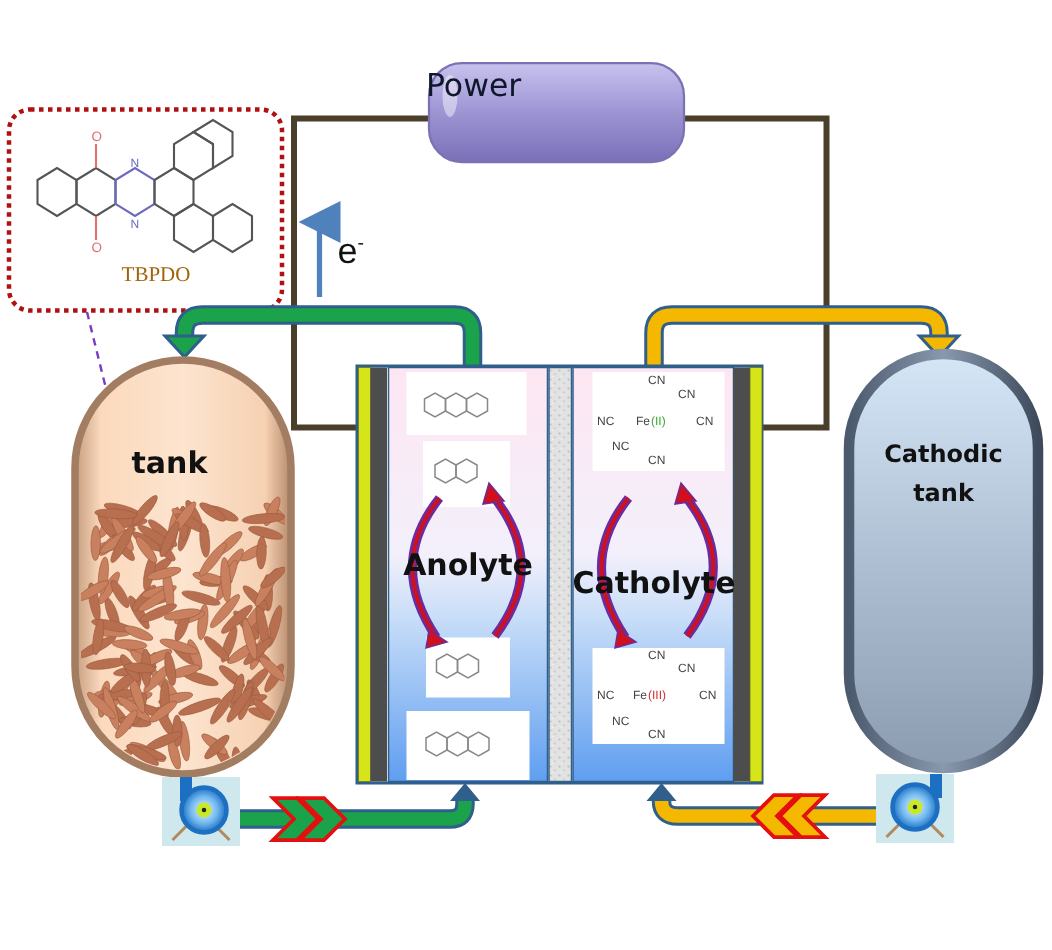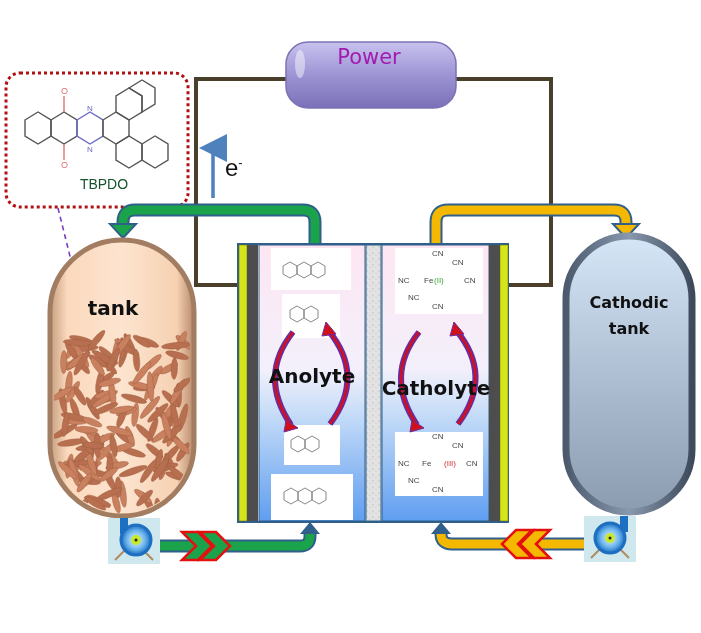--- a/index.html
+++ b/index.html
@@ -1,20 +1,20 @@
 <!DOCTYPE html>
 <html><head>
 <meta charset="utf-8">
 <style>
   html,body{margin:0;padding:0;background:#ffffff;}
   body{width:701px;height:633px;position:relative;overflow:hidden;font-family:"Liberation Sans",sans-serif;}
   #stage{position:absolute;left:0;top:0;width:701px;height:633px;}
   .lbl{position:absolute;font-family:"DejaVu Sans",sans-serif;color:#111;text-align:center;font-weight:bold;}
-  .power-text{position:absolute;left:284px;top:44px;width:170px;text-align:center;font-family:"DejaVu Sans",sans-serif;font-size:21px;line-height:27px;color:#a21caf;}
-  .tbpdo-label{position:absolute;left:64px;top:176px;width:80px;text-align:center;font-size:14px;color:#14532d;font-family:Liberation Sans, sans-serif;}
+  .power-text{position:absolute;left:284px;top:44px;width:170px;text-align:left;font-family:"DejaVu Sans",sans-serif;font-size:21px;line-height:27px;color:#0f172a;}
+  .tbpdo-label{position:absolute;left:64px;top:176px;width:80px;text-align:center;font-size:14px;color:#a16207;font-family:Liberation Serif, serif;}
   .electron{position:absolute;left:225px;top:154px;font-size:24px;color:#111;font-family:"Liberation Sans",sans-serif;}
   .electron sup{font-size:13px;}
   .anodic-label{left:58px;top:295px;width:110px;font-size:20px;line-height:26px;}
   .cathodic-label{left:574px;top:290px;width:110px;font-size:16px;line-height:26px;}
   .anolyte-label{left:262px;top:364px;width:100px;font-size:20px;}
   .catholyte-label{left:380px;top:376px;width:112px;font-size:20px;}
   .chem{position:absolute;font-family:"Liberation Sans",sans-serif;font-size:8px;color:#444;}
 </style>
 </head>
 <body>
@@ -402,17 +402,17 @@
   <span class="chem" style="left:464px;top:276px;">CN</span>
   <span class="chem" style="left:408px;top:293px;">NC</span>
   <span class="chem" style="left:432px;top:302px;">CN</span>
 </div>
 
 <div>
   <span class="chem" style="left:432px;top:432px;">CN</span>
   <span class="chem" style="left:452px;top:441px;">CN</span>
   <span class="chem" style="left:398px;top:459px;">NC</span>
   <span class="chem" style="left:422px;top:459px;">Fe</span>
-  <span class="chem" style="left:432px;top:459px;color:#d03030;padding-left:12px;">(III)</span>
+  <span class="chem" style="left:432px;top:459px;color:#d03030;">(III)</span>
   <span class="chem" style="left:466px;top:459px;">CN</span>
   <span class="chem" style="left:408px;top:476px;">NC</span>
   <span class="chem" style="left:432px;top:485px;">CN</span>
 </div>
 
 </body></html>

